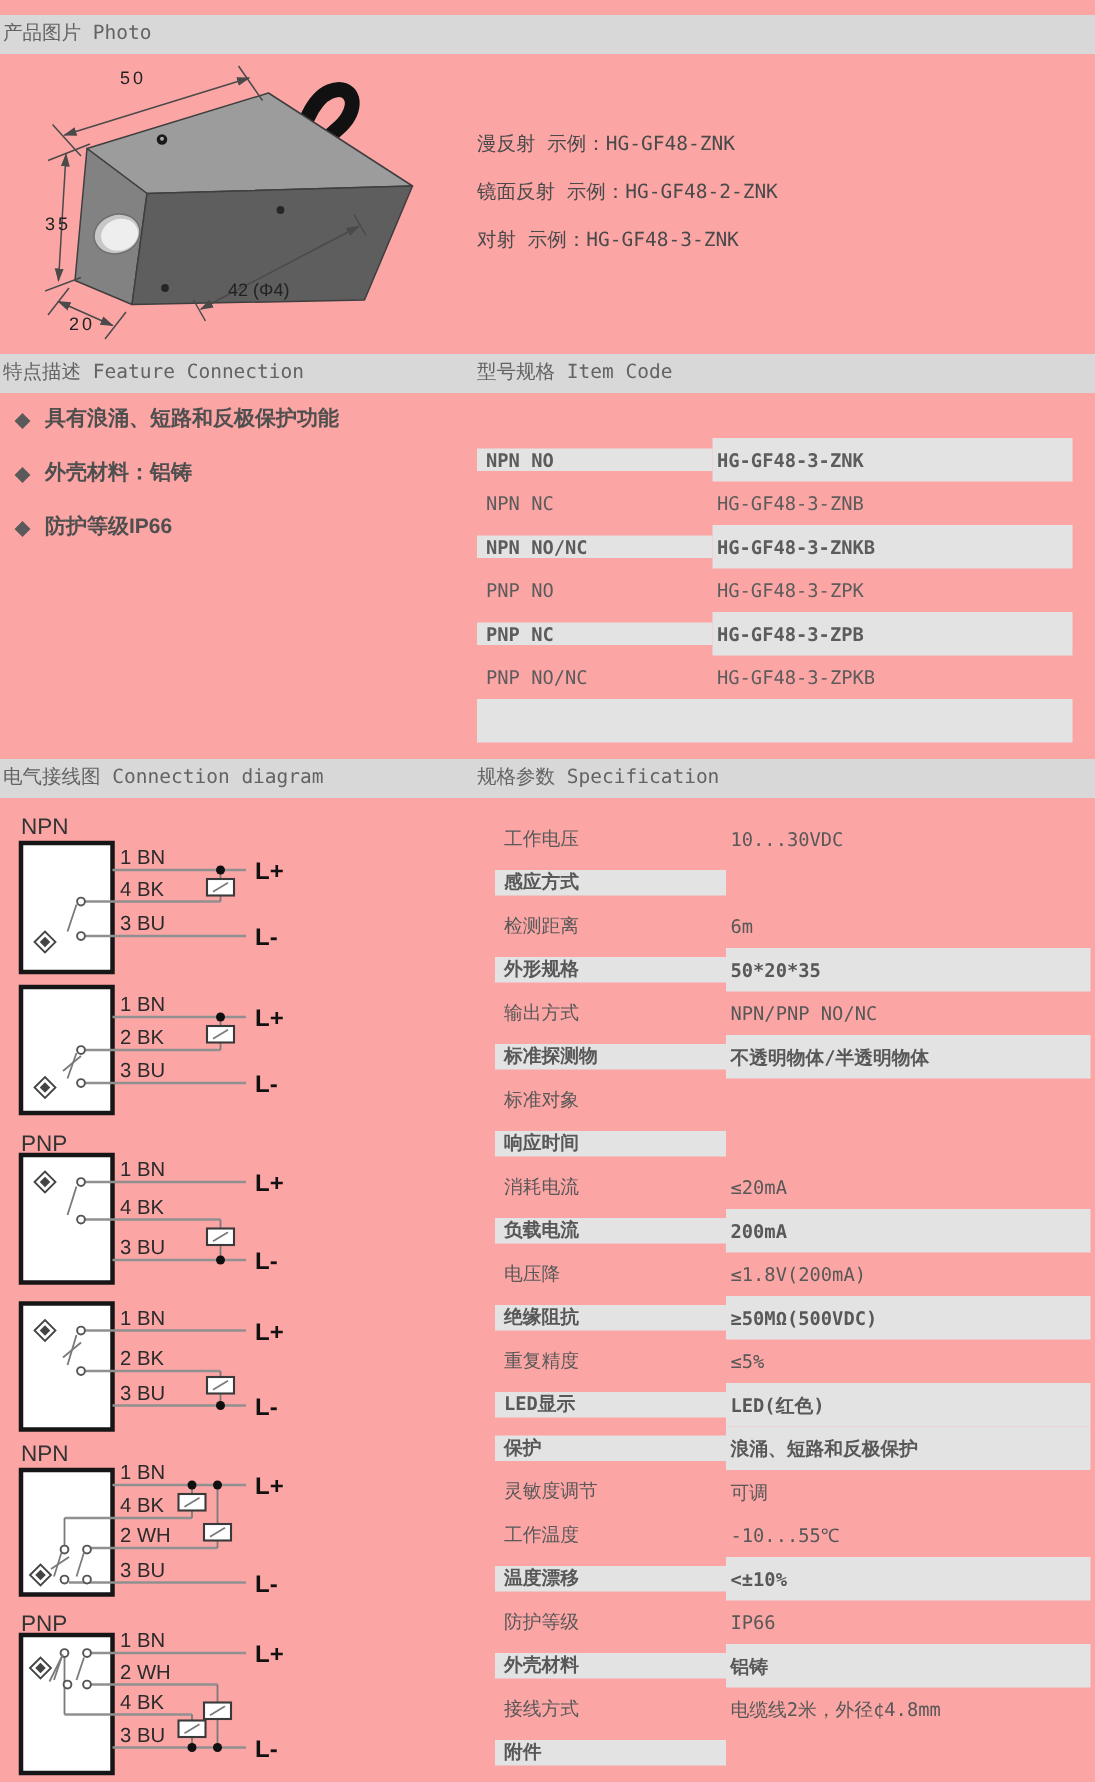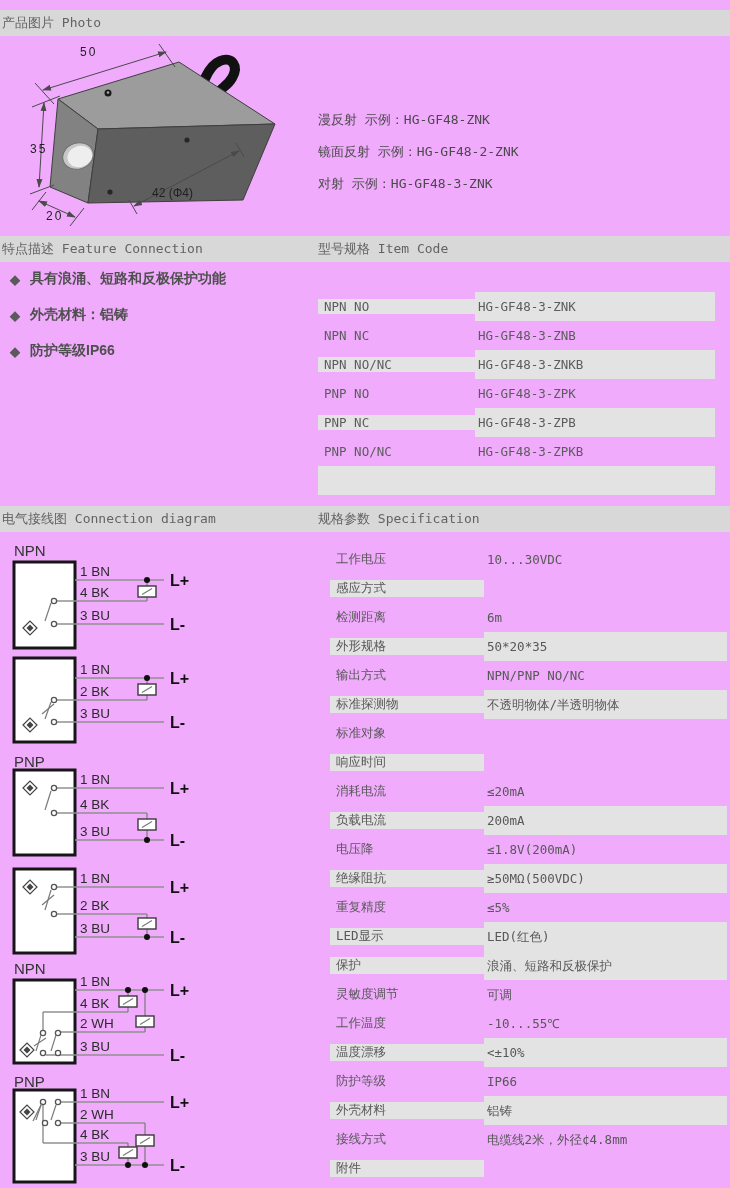--- a/index.html
+++ b/index.html
@@ -1,39 +1,39 @@
 <!DOCTYPE html>
 <html><head>
 <meta charset="utf-8">
 <style>
   html,body{margin:0;padding:0;background:#fff;}
-  .page{position:relative;width:730px;height:1188px;background:#f0abfc;overflow:hidden;
+  .page{position:relative;width:730px;height:1188px;background:#fca5a5;overflow:hidden;
         font-family:"DejaVu Sans Mono","Liberation Mono",monospace;}
   .bar{position:absolute;left:0;width:730px;height:26px;background:#d8d8d8;
        color:#636363;font-size:13px;line-height:26px;white-space:pre;}
   .bar .t-left{position:absolute;left:2px;top:0;}
   .bar .t-right{position:absolute;left:318px;top:0;}
   #bar1{top:10px;} #bar2{top:236px;} #bar3{top:506px;}
 
-  .examples{position:absolute;left:318px;top:87px;color:#4a4a4a;font-size:13px;margin-top:24px;}
+  .examples{position:absolute;left:318px;top:87px;color:#4a4a4a;font-size:13px;}
   .examples .ex{height:16px;margin-bottom:16px;white-space:pre;}
 
   .features{position:absolute;left:10px;top:268px;width:300px;
             font-family:"Liberation Sans",sans-serif;}
   .feat{height:22px;margin-bottom:14px;font-size:14px;font-weight:bold;color:#4f4f4f;
         display:flex;align-items:center;}
   .feat .blt{font-size:13px;color:#5a5a5a;margin-right:10px;}
 
   .itable{position:absolute;left:318px;top:292px;width:397px;font-size:12.5px;color:#5c5c5c;}
   .stable{position:absolute;left:330px;top:545px;width:397px;font-size:12.5px;color:#585858;}
   .trow{height:29px;display:flex;align-items:center;}
   .trow .lbl{width:151px;padding-left:6px;white-space:pre;}
   .stable .trow .lbl{width:148px;}
   .trow .val{flex:1;padding-left:3px;white-space:pre;height:29px;line-height:29px;}
-  .trow.gray .lbl,.trow.gray .val{background:#e3e3e3;}
+  .trow.gray .lbl,.trow.gray .val{background:#e3e3e3;font-weight:bold;}
   .trow.gray.labelonly .val{background:transparent;}
   .filler{height:29px;background:#e3e3e3;}
 
   svg{position:absolute;left:0;display:block;}
   #photo-svg{left:30px;top:40px;}
   #diag1{top:540px;} #diag2{top:655px;} #diag3{top:755px;}
   #diag4{top:862px;} #diag5{top:960px;} #diag6{top:1075px;}
 
   .wire{stroke:#909090;stroke-width:1.6;fill:none;}
   .thin{stroke:#7a7a7a;stroke-width:1.2;fill:none;}

